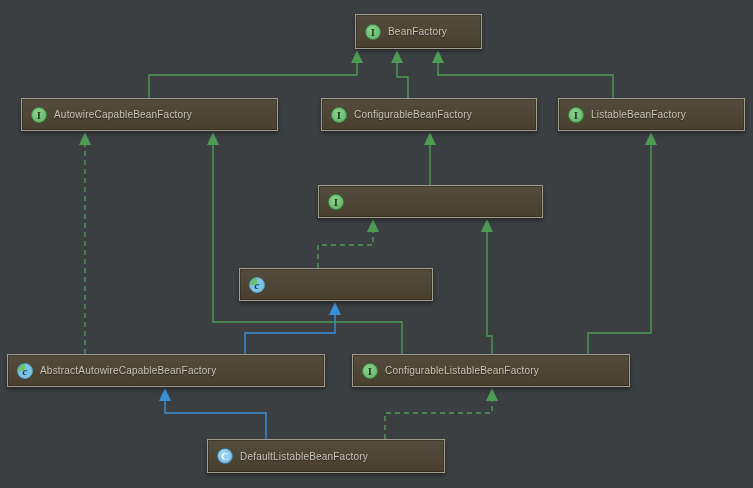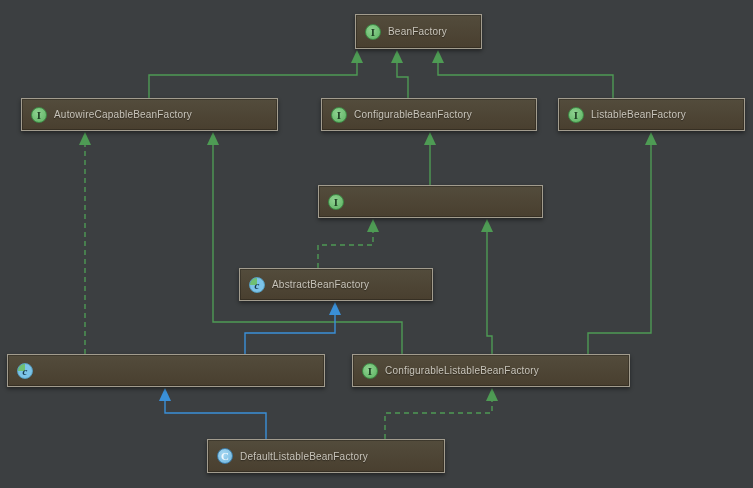--- a/index.html
+++ b/index.html
@@ -133,24 +133,24 @@
     </div>
     <div class="uml-node" style="left: 558px; top: 98px; width: 187px; height: 33px;">
       <span class="badge interface">I</span>
       <span class="label">ListableBeanFactory</span>
     </div>
     <div class="uml-node" style="left: 318px; top: 185px; width: 225px; height: 33px;">
       <span class="badge interface">I</span>
     </div>
     <div class="uml-node" style="left: 239px; top: 268px; width: 194px; height: 33px;">
       <span class="badge abstract-class">c</span>
-      <span class="label">AbstractBeanFactory</span>
     </div>
     <div class="uml-node" style="left: 7px; top: 354px; width: 318px; height: 33px;">
       <span class="badge abstract-class">c</span>
+      <span class="label">AbstractAutowireCapableBeanFactory</span>
     </div>
     <div class="uml-node" style="left: 352px; top: 354px; width: 278px; height: 33px;">
       <span class="badge interface">I</span>
       <span class="label">ConfigurableListableBeanFactory</span>
     </div>
     <div class="uml-node" style="left: 207px; top: 439px; width: 238px; height: 34px;">
       <span class="badge class">C</span>
       <span class="label">DefaultListableBeanFactory</span>
     </div>
   </div>

